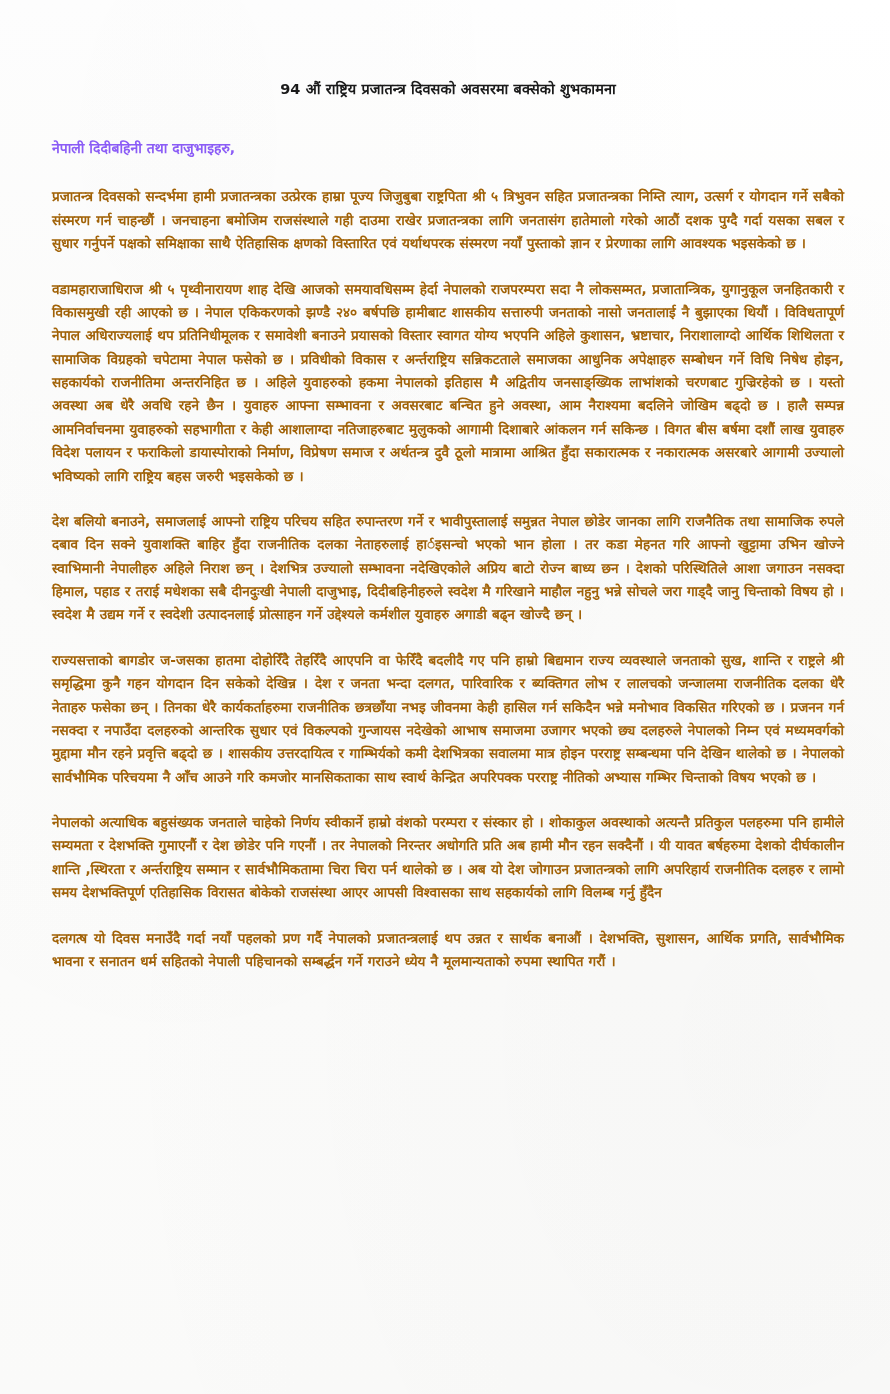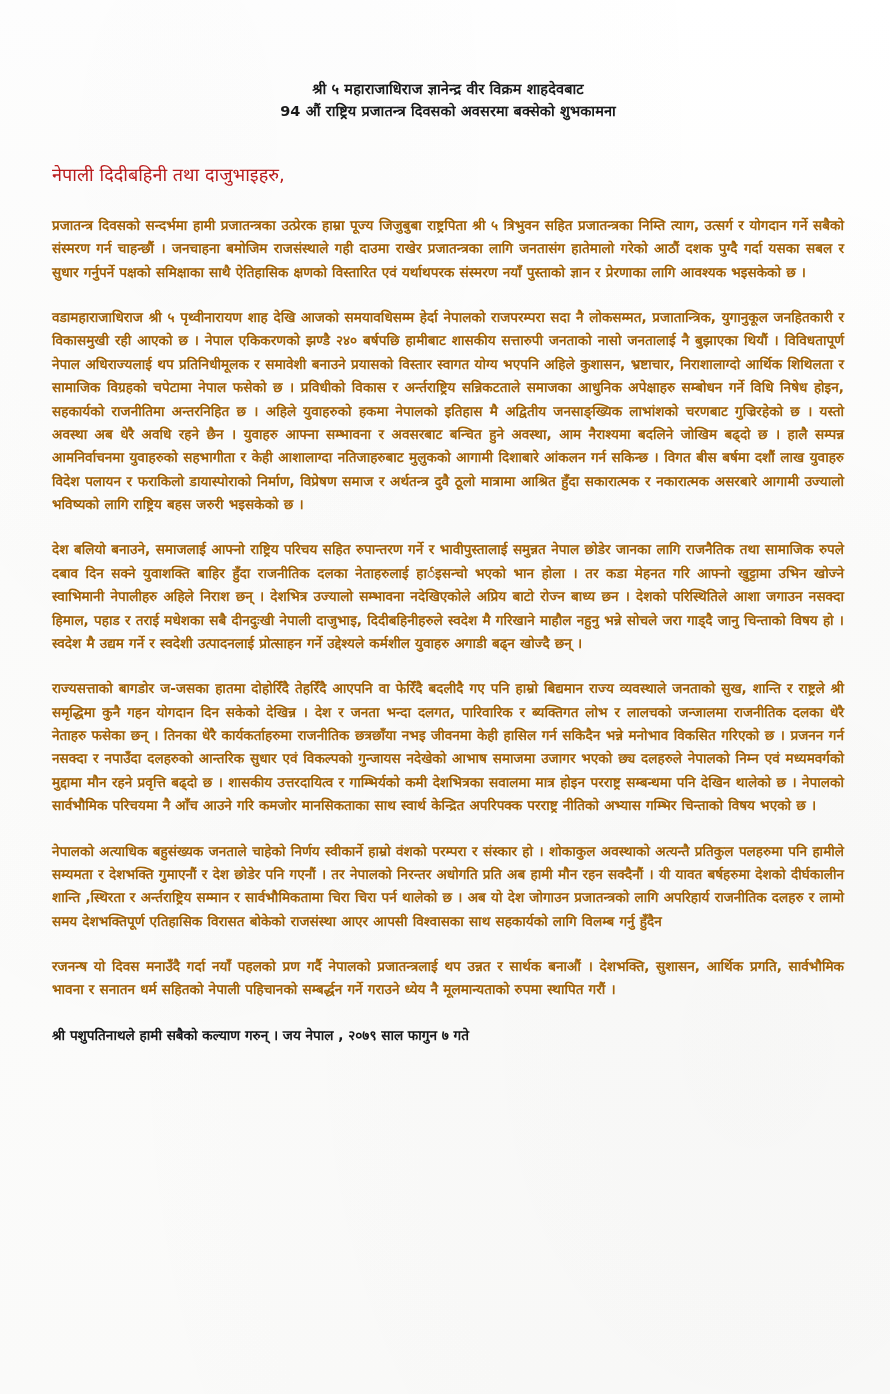--- a/index.html
+++ b/index.html
@@ -45,23 +45,23 @@
     line-height: 1.55;
     color: #1a1a1a;
     letter-spacing: 0.1px;
     margin: 0 0 38px 0;
   }
   .heading .hline {
     display: block;
   }
 
   .salutation {
-    font-weight: normal;
-    font-size: 18px;
-    color: #b91c1c;
+    font-weight: bold;
+    font-size: 14px;
+    color: #8b5cf6;
     margin: 0 0 26px 0;
     line-height: 1.5;
   }
 
   p.para {
     font-weight: bold;
     font-size: 13.6px;
     line-height: 1.72;
     color: #a16207;
     margin: 0 0 22px 0;
@@ -81,29 +81,27 @@
   }
   .gap-sm { margin-bottom: 18px; }
 </style>
 </head>
 <body>
 
 <div class="page">
   <div class="content">
 
     <div class="heading">
-      <span class="hline">श्री ५ महाराजाधिराज ज्ञानेन्द्र वीर विक्रम शाहदेवबाट</span>
       <span class="hline">94 औं राष्ट्रिय प्रजातन्त्र दिवसको अवसरमा बक्सेको शुभकामना</span>
     </div>
 
     <div class="salutation">नेपाली दिदीबहिनी तथा दाजुभाइहरु,</div>
 
     <p class="para">प्रजातन्त्र दिवसको सन्दर्भमा हामी प्रजातन्त्रका उत्प्रेरक हाम्रा पूज्य जिजुबुबा राष्ट्रपिता श्री ५ त्रिभुवन सहित प्रजातन्त्रका निम्ति त्याग, उत्सर्ग र योगदान गर्ने सबैको संस्मरण गर्न चाहन्छौं । जनचाहना बमोजिम राजसंस्थाले गही दाउमा राखेर प्रजातन्त्रका लागि जनतासंग हातेमालो गरेको आठौं दशक पुग्दै गर्दा यसका सबल र सुधार गर्नुपर्ने पक्षको समिक्षाका साथै ऐतिहासिक क्षणको विस्तारित एवं यर्थाथपरक संस्मरण नयाँ पुस्ताको ज्ञान र प्रेरणाका लागि आवश्यक भइसकेको छ ।</p>
     <p class="para">वडामहाराजाधिराज श्री ५ पृथ्वीनारायण शाह देखि आजको समयावधिसम्म हेर्दा नेपालको राजपरम्परा सदा नै लोकसम्मत, प्रजातान्त्रिक, युगानुकूल जनहितकारी  र विकासमुखी रही आएको छ । नेपाल एकिकरणको झण्डै २४० बर्षपछि हामीबाट शासकीय सत्तारुपी जनताको नासो जनतालाई नै बुझाएका थियौं । विविधतापूर्ण नेपाल अधिराज्यलाई थप प्रतिनिधीमूलक र समावेशी बनाउने प्रयासको विस्तार स्वागत योग्य भएपनि अहिले कुशासन, भ्रष्टाचार, निराशालाग्दो आर्थिक शिथिलता र सामाजिक विग्रहको चपेटामा नेपाल फसेको छ । प्रविधीको विकास र अर्न्तराष्ट्रिय सन्निकटताले समाजका आधुनिक अपेक्षाहरु सम्बोधन गर्ने विधि निषेध होइन, सहकार्यको राजनीतिमा अन्तरनिहित छ । अहिले युवाहरुको हकमा नेपालको इतिहास मै अद्वितीय जनसाङ्ख्यिक लाभांशको चरणबाट गुज्रिरहेको छ । यस्तो अवस्था अब धेरै अवधि रहने छैन । युवाहरु आफ्ना सम्भावना र अवसरबाट बन्चित हुने अवस्था, आम नैराश्यमा बदलिने जोखिम बढ्दो छ । हालै सम्पन्न आमनिर्वाचनमा युवाहरुको सहभागीता र केही आशालाग्दा नतिजाहरुबाट मुलुकको आगामी दिशाबारे आंकलन गर्न सकिन्छ । विगत बीस बर्षमा दशौं लाख युवाहरु विदेश पलायन र फराकिलो डायास्पोराको निर्माण, विप्रेषण समाज र अर्थतन्त्र दुवै ठूलो मात्रामा आश्रित हुँदा सकारात्मक र नकारात्मक असरबारे आगामी उज्यालो भविष्यको लागि राष्ट्रिय बहस जरुरी भइसकेको छ ।</p>
     <p class="para">देश बलियो बनाउने, समाजलाई आफ्नो राष्ट्रिय परिचय सहित रुपान्तरण गर्ने र भावीपुस्तालाई समुन्नत नेपाल छोडेर जानका लागि राजनैतिक तथा सामाजिक रुपले दबाव दिन सक्ने युवाशक्ति बाहिर हुँदा राजनीतिक दलका नेताहरुलाई हार्इसन्चो भएको भान होला । तर कडा मेहनत गरि आफ्नो खुट्टामा उभिन खोज्ने स्वाभिमानी नेपालीहरु अहिले निराश छन् । देशभित्र उज्यालो सम्भावना नदेखिएकोले अप्रिय बाटो रोज्न बाध्य छन । देशको परिस्थितिले आशा जगाउन नसक्दा हिमाल, पहाड र तराई मधेशका सबै दीनदुःखी नेपाली दाजुभाइ, दिदीबहिनीहरुले स्वदेश मै गरिखाने माहौल नहुनु भन्ने सोचले जरा गाड्दै जानु चिन्ताको विषय हो । स्वदेश मै उद्यम गर्ने र स्वदेशी उत्पादनलाई प्रोत्साहन गर्ने उद्देश्यले कर्मशील युवाहरु अगाडी बढ्न खोज्दै छन् ।</p>
     <p class="para">राज्यसत्ताको बागडोर ज-जसका हातमा दोहोरिँदै तेहरिँदै आएपनि वा फेरिँदै बदलीदै गए पनि हाम्रो बिद्यमान राज्य व्यवस्थाले जनताको सुख, शान्ति र राष्ट्रले श्री समृद्धिमा कुनै गहन योगदान दिन सकेको देखिन्न । देश र जनता भन्दा दलगत, पारिवारिक र ब्यक्तिगत लोभ र लालचको जन्जालमा राजनीतिक दलका धेरै नेताहरु फसेका छन् । तिनका धेरै कार्यकर्ताहरुमा राजनीतिक छत्रछाँया नभइ जीवनमा केही हासिल गर्न सकिदैन भन्ने मनोभाव विकसित गरिएको छ । प्रजनन गर्न नसक्दा र नपाउँदा दलहरुको आन्तरिक सुधार एवं विकल्पको गुन्जायस नदेखेको आभाष समाजमा उजागर भएको छ्य दलहरुले नेपालको निम्न एवं मध्यमवर्गको मुद्दामा मौन रहने प्रवृत्ति बढ्दो छ । शासकीय उत्तरदायित्व र गाम्भिर्यको कमी देशभित्रका सवालमा मात्र होइन परराष्ट्र सम्बन्धमा पनि देखिन थालेको छ । नेपालको सार्वभौमिक परिचयमा नै आँच आउने गरि कमजोर  मानसिकताका साथ स्वार्थ केन्द्रित अपरिपक्क परराष्ट्र नीतिको अभ्यास गम्भिर चिन्ताको विषय भएको छ ।</p>
     <p class="para">नेपालको अत्याधिक बहुसंख्यक जनताले चाहेको निर्णय स्वीकार्ने हाम्रो वंशको परम्परा र संस्कार हो । शोकाकुल अवस्थाको अत्यन्तै प्रतिकुल पलहरुमा पनि हामीले सम्यमता र देशभक्ति गुमाएनौं र देश छोडेर पनि गएनौं । तर नेपालको निरन्तर अधोगति प्रति अब हामी मौन रहन सक्दैनौं । यी यावत बर्षहरुमा देशको दीर्घकालीन शान्ति ,स्थिरता र अर्न्तराष्ट्रिय सम्मान र सार्वभौमिकतामा चिरा चिरा पर्न थालेको छ । अब यो देश जोगाउन प्रजातन्त्रको लागि अपरिहार्य राजनीतिक दलहरु र लामो समय देशभक्तिपूर्ण एतिहासिक विरासत बोकेको राजसंस्था आएर आपसी विश्वासका साथ सहकार्यको लागि विलम्ब गर्नु हुँदैन</p>
-    <p class="para gap-sm">रजनन्ष यो दिवस मनाउँदै गर्दा नयाँ पहलको प्रण गर्दै नेपालको प्रजातन्त्रलाई थप उन्नत र सार्थक बनाऔं । देशभक्ति, सुशासन, आर्थिक प्रगति, सार्वभौमिक भावना र सनातन धर्म सहितको नेपाली पहिचानको सम्बर्द्धन गर्ने गराउने ध्येय नै मूलमान्यताको रुपमा स्थापित गरौं ।</p>
+    <p class="para gap-sm">दलगत्ष यो दिवस मनाउँदै गर्दा नयाँ पहलको प्रण गर्दै नेपालको प्रजातन्त्रलाई थप उन्नत र सार्थक बनाऔं । देशभक्ति, सुशासन, आर्थिक प्रगति, सार्वभौमिक भावना र सनातन धर्म सहितको नेपाली पहिचानको सम्बर्द्धन गर्ने गराउने ध्येय नै मूलमान्यताको रुपमा स्थापित गरौं ।</p>
 
-    <div class="closing">श्री पशुपतिनाथले हामी सबैको कल्याण गरुन् । जय नेपाल , २०७९ साल फागुन ७ गते</div>
 
   </div>
 </div>
 
 </body></html>

